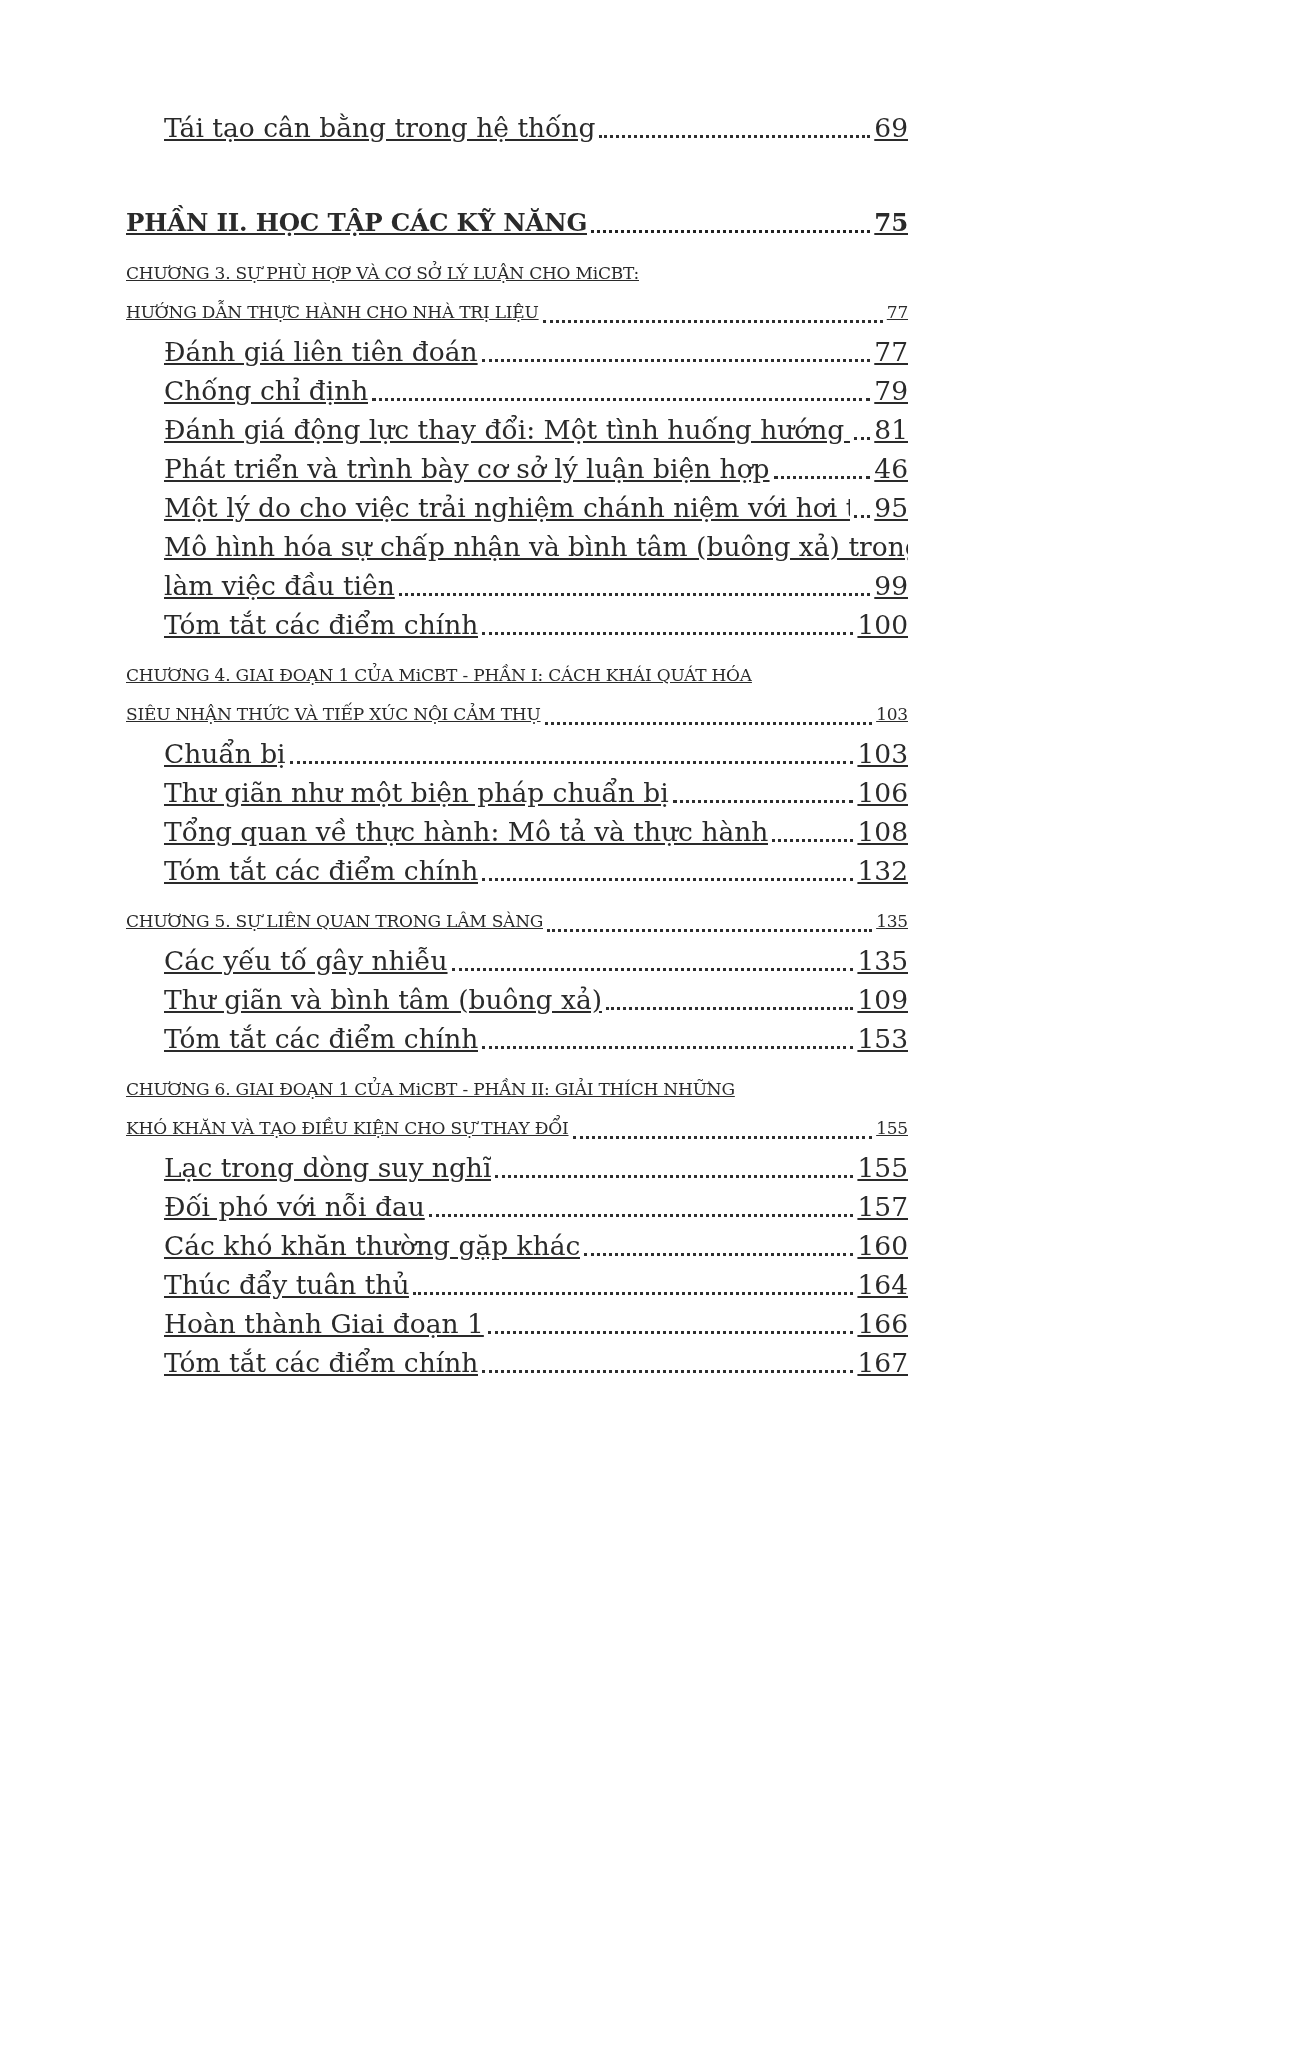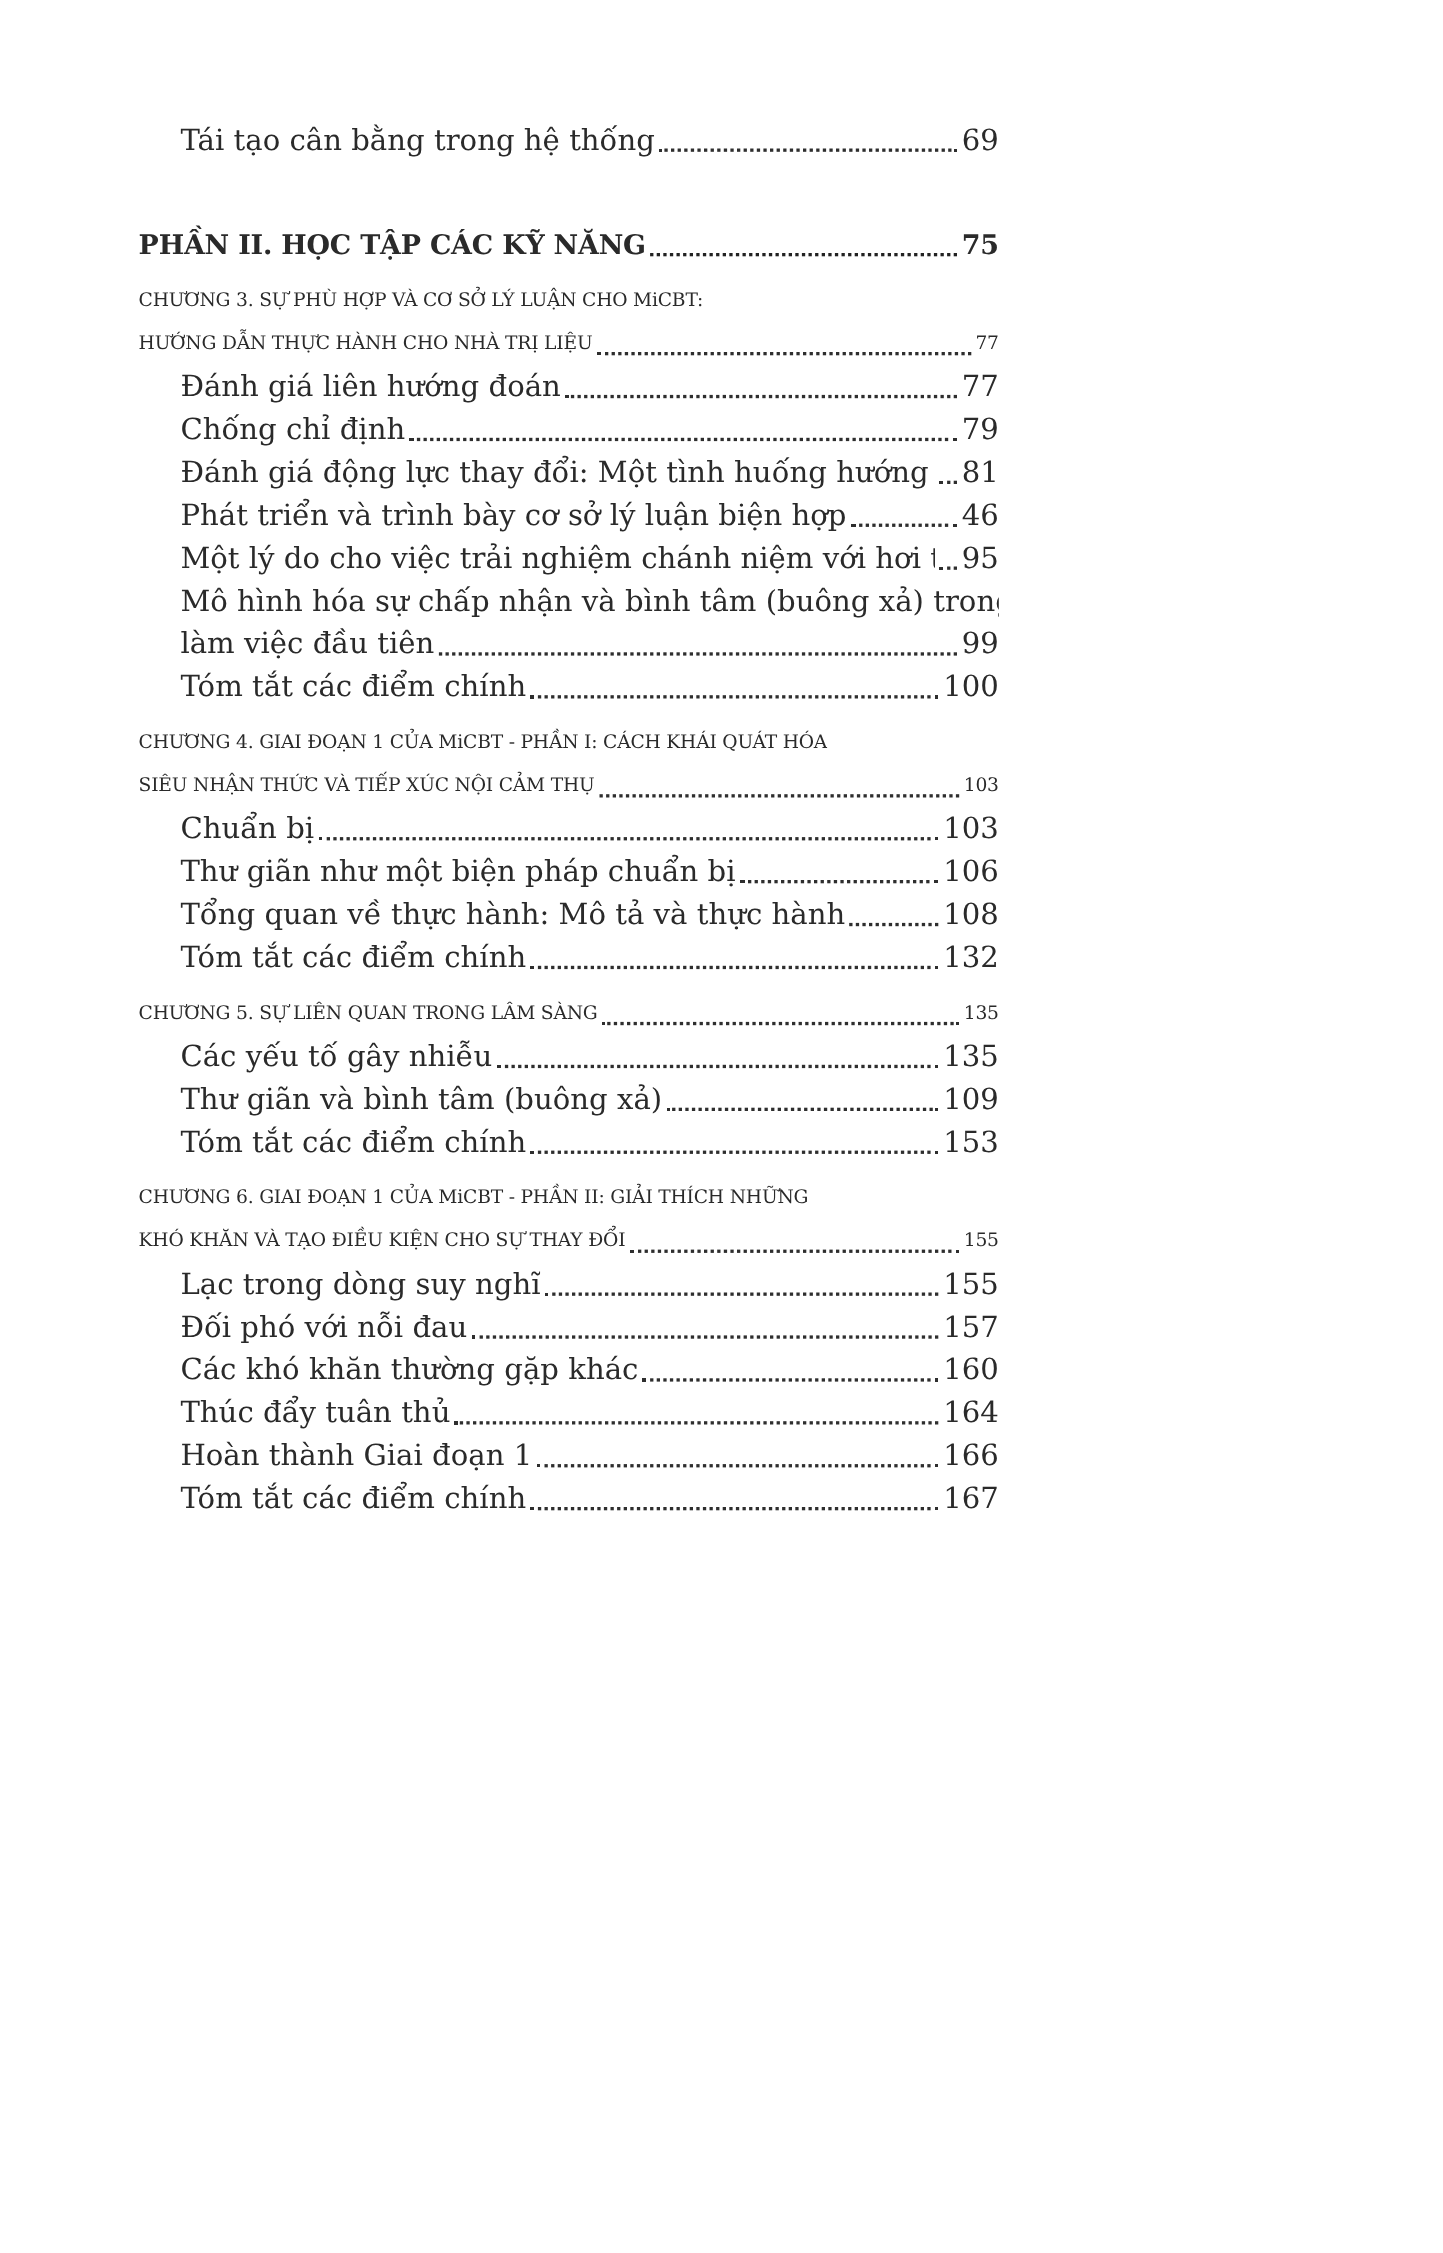--- a/index.html
+++ b/index.html
@@ -22,20 +22,21 @@
     width: 782px;
   }
   .entry {
     overflow: hidden;
   }
   .entry .line {
     display: flex;
     align-items: flex-start;
     font-size: 26.5px;
     line-height: 39px;
+    text-decoration: underline;
   }
   .entry .text {
     flex: 0 1 auto;
     min-width: 0;
     white-space: nowrap;
     overflow: hidden;
   }
   .entry .leader {
     flex: 1 1 24px;
     min-width: 16px;
@@ -105,21 +106,21 @@
           <span class="text">CHƯƠNG 3. SỰ PHÙ HỢP VÀ CƠ SỞ LÝ LUẬN CHO MiCBT:</span>
         </div>
         <div class="line">
           <span class="text">HƯỚNG DẪN THỰC HÀNH CHO NHÀ TRỊ LIỆU</span>
           <span class="leader"></span>
           <span class="page">77</span>
         </div>
       </div>
       <div class="entry sub">
         <div class="line">
-          <span class="text">Đánh giá liên hướng đoán</span>
+          <span class="text">Đánh giá liên tiên đoán</span>
           <span class="leader"></span>
           <span class="page">77</span>
         </div>
       </div>
       <div class="entry sub">
         <div class="line">
           <span class="text">Chống chỉ định</span>
           <span class="leader"></span>
           <span class="page">79</span>
         </div>

